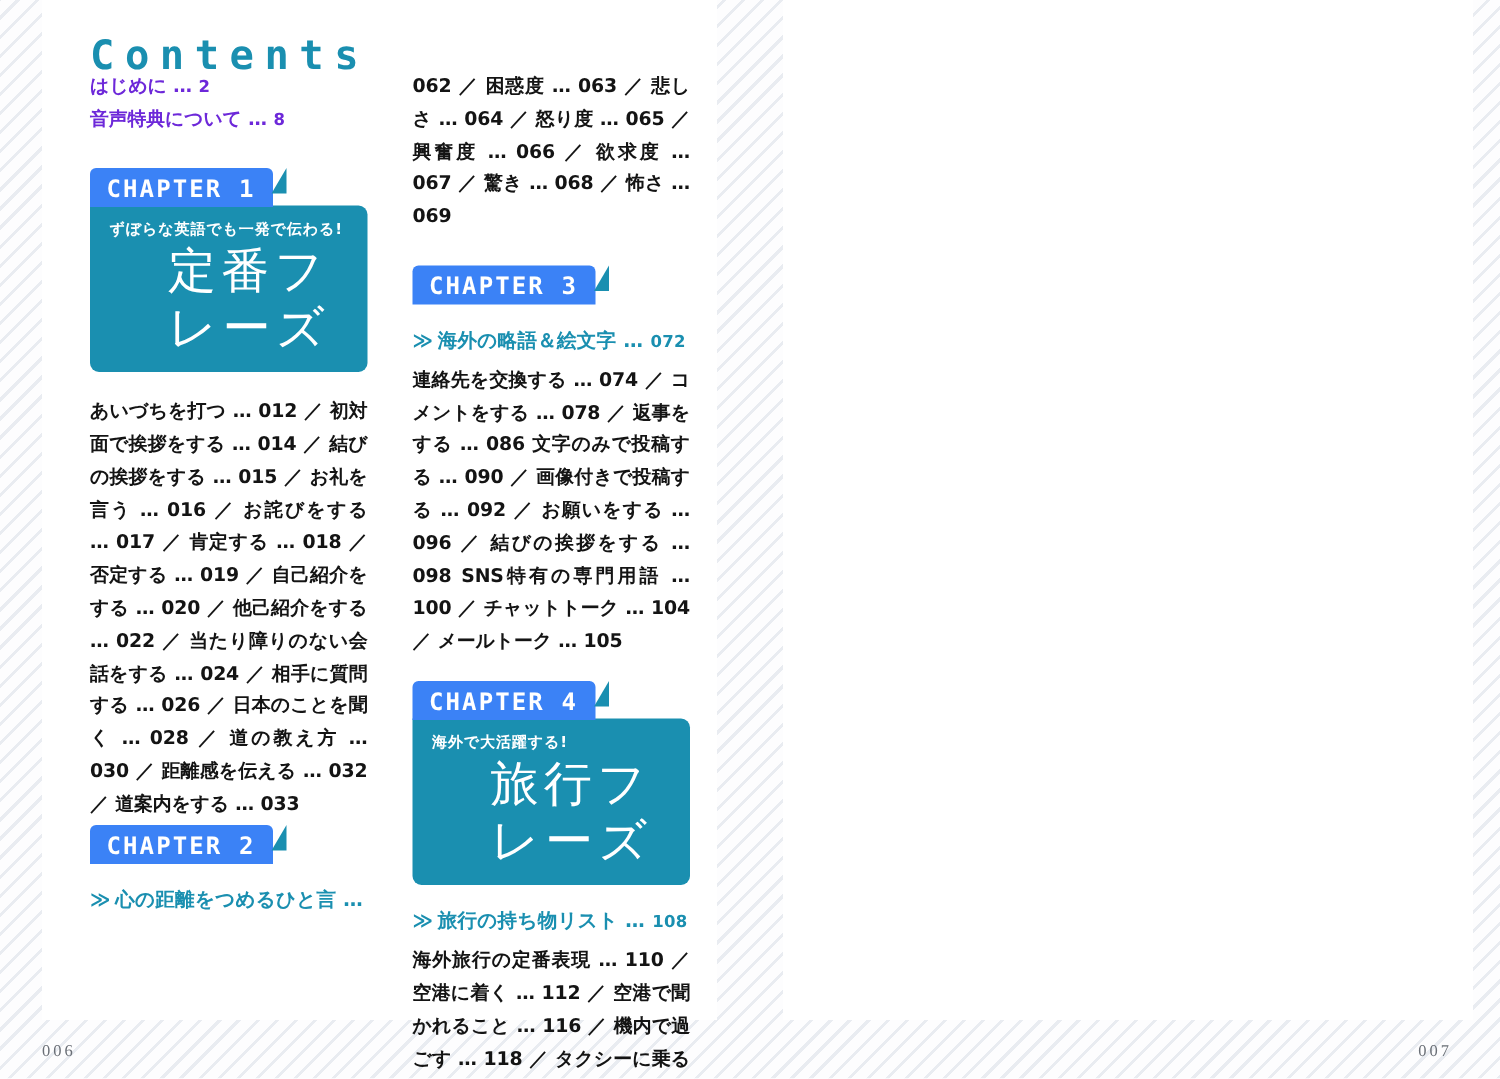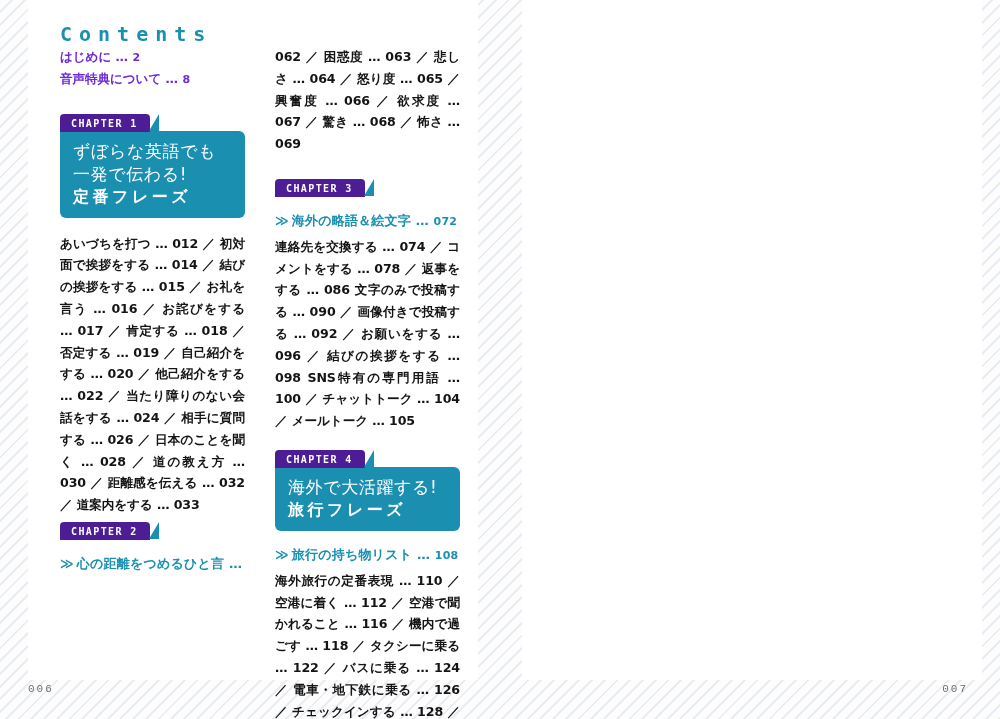--- a/index.html
+++ b/index.html
@@ -54,21 +54,21 @@
   .col {
     width: 185px;
     margin-right: 30px;
   }
   .col:last-child { margin-right: 0; }
 
   
   .contents-title {
     position: absolute;
     left: 60px; top: 22px;
-    font-size: 20px;
+    font-size: 27px;
     font-weight: bold;
     color: #1a8fb0;
     letter-spacing: 7px;
     font-family: "DejaVu Sans Mono", "Liberation Mono", monospace;
   }
 
   .front-list {
     font-size: 12.5px;
     line-height: 1.72;
     color: #6d28d9;
@@ -76,23 +76,23 @@
     margin-bottom: 22px;
   }
   .front-list div { white-space: nowrap; }
   .front-list .num { font-size: 11px; font-weight: bold; }
 
   
   .chapter { margin-bottom: 15px; margin-top: 4px; }
 
   .chap-tab {
     display: inline-block;
-    background: #4c1d95;
+    background: #3b82f6;
     color: #ffffff;
-    font-size: 10px;
+    font-size: 16px;
     font-weight: bold;
     letter-spacing: 1.4px;
     padding: 4px 12px 3px 11px;
     font-family: "DejaVu Sans Mono", "Liberation Mono", monospace;
     border-radius: 4px 4px 0 0;
     position: relative;
     z-index: 2;
   }
   .chap-tab::after {
     content: "";
@@ -105,30 +105,31 @@
   }
 
   .chap-body {
     background: #1a8fb0;
     color: #ffffff;
     border-radius: 0 6px 6px 6px;
     padding: 9px 12px 11px 13px;
     margin-top: -1px;
   }
   .chap-sub {
-    font-size: 17px;
-    font-weight: normal;
+    font-size: 10px;
+    font-weight: bold;
     letter-spacing: 0.6px;
     margin-bottom: 2px;
   }
   .chap-name {
-    font-size: 16px;
-    font-weight: bold;
+    font-size: 32px;
+    font-weight: normal;
     letter-spacing: 3.5px;
     line-height: 1.18;
+    margin-left: 39px;
   }
 
   
   .sec-head {
     color: #1a8fb0;
     font-weight: bold;
     font-size: 13px;
     margin: 11px 0 6px 0;
     letter-spacing: 0.2px;
   }
@@ -144,25 +145,25 @@
     color: #141414;
     font-weight: bold;
     text-align: justify;
     text-justify: inter-character;
     letter-spacing: -0.1px;
   }
 
   
   .folio {
     position: absolute;
-    bottom: 24px;
+    bottom: 12px;
     font-size: 11px;
     color: #6a6f76;
     letter-spacing: 2px;
-    font-family: Liberation Mono, monospace;
+    font-family: Liberation Serif, serif;
   }
   .folio-left  { left: 28px; }
   .folio-right { right: 32px; }
 </style>
 </head>
 <body>
 
 <div class="page-bg"></div>
 <div class="sheet sheet-left"></div>
 <div class="sheet sheet-right"></div>

